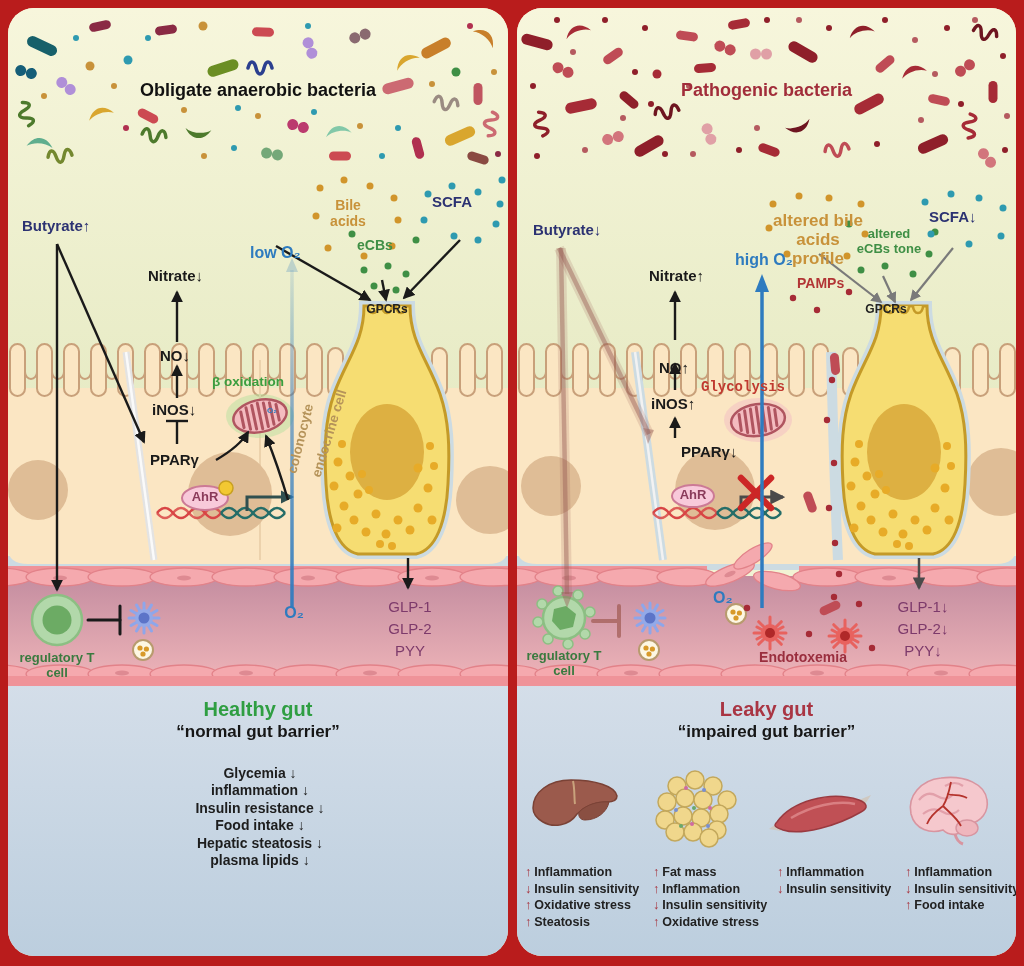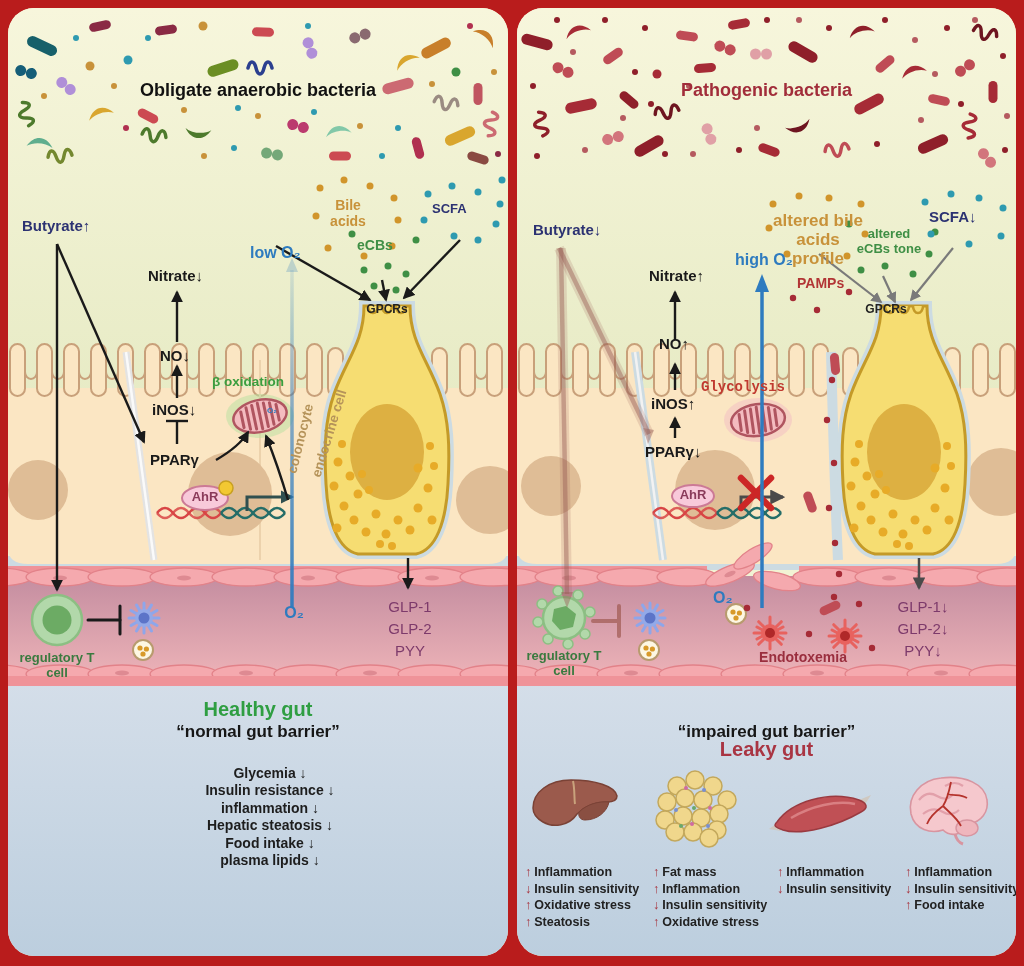--- a/index.html
+++ b/index.html
@@ -1,28 +1,28 @@
 <!DOCTYPE html>
 <html><head>
 <meta charset="utf-8">
 <style>
   html,body{margin:0;padding:0;background:#ffffff;}
   #fig{position:relative;width:1024px;height:966px;background:#b91c1c;font-family:"Liberation Sans",sans-serif;overflow:hidden;}
   .panel{position:absolute;top:8px;width:500px;height:948px;border-radius:26px;overflow:hidden;background:#f2f3d4;}
   #panelL{left:8px;}
-  #panelR{left:517px;width:499px;}
+  #panelR{left:517px;width:499px;border-radius:25px;}
   .panel svg{position:absolute;left:0;top:0;}
   .lb{position:absolute;font-weight:700;line-height:1.12;white-space:nowrap;color:#1a1a1a;}
   .wrap{white-space:normal;text-align:center;}
   .rot{position:absolute;transform-origin:0 100%;white-space:nowrap;color:#b5935a;font-weight:700;font-size:13.5px;}
   .navy{color:#2c3272}.blue{color:#2e7bbf}.grn{color:#3f8f45}.org{color:#c8923a}.redt{color:#b23535}
   .glp{position:absolute;width:84px;text-align:center;font-weight:400;font-size:15px;color:#7d3a6b;}
   .heading{position:absolute;left:0;width:100%;text-align:center;font-weight:700;font-size:20px;}
   .subheading{position:absolute;left:0;width:100%;text-align:center;font-weight:700;font-size:17px;color:#161616;}
-  .outcomes{position:absolute;left:12px;width:100%;top:757px;text-align:center;font-size:14px;font-weight:600;color:#1d1d1d;line-height:17.4px;}
+  .outcomes{position:absolute;left:2px;width:100%;top:757px;text-align:center;font-size:14px;font-weight:600;color:#1d1d1d;line-height:17.4px;}
   .ocol{position:absolute;font-size:12.5px;font-weight:600;color:#222;line-height:16.5px;}
   .ocol .arr{color:#a8323c;font-weight:700;margin-right:3px;}
   .ocol div{white-space:nowrap;}
 </style>
 </head>
 <body>
 
 <div id="fig">
 
 <svg width="0" height="0" style="position:absolute" aria-hidden="true">
@@ -374,38 +374,38 @@
 <div class="lb navy" style="left:14px;top:210px;font-size:15px;">Butyrate↑</div>
 <div class="lb" style="left:140px;top:260px;font-size:15px;">Nitrate↓</div>
 <div class="lb blue" style="left:242px;top:236px;font-size:16px;">low O₂</div>
 <div class="lb" style="left:152px;top:340px;font-size:15px;">NO↓</div>
 <div class="lb" style="left:144px;top:394px;font-size:15px;">iNOS↓</div>
 <div class="lb" style="left:142px;top:444px;font-size:15px;">PPARγ</div>
 <div class="lb" style="left:204px;top:366px;font-size:13.5px;color:#3a9e3f;">β oxidation</div>
 <div class="lb blue" style="left:259px;top:399px;font-size:8px;">O₂</div>
 <div class="lb org wrap" style="left:314px;top:190px;width:52px;font-size:14px;">Bile acids</div>
 <div class="lb grn" style="left:349px;top:230px;font-size:14px;">eCBs</div>
-<div class="lb navy" style="left:424px;top:194px;font-size:13px;">SCFA</div>
+<div class="lb navy" style="left:424px;top:186px;font-size:15px;">SCFA</div>
 <div class="lb wrap" style="left:353px;top:295px;width:52px;font-size:12px;color:#222;">GPCRs</div>
 <div class="rot" style="left:291px;top:452px;transform:rotate(-76deg);">colonocyte</div>
 <div class="rot" style="left:315px;top:456px;transform:rotate(-73deg);">endocrine cell</div>
 <div class="lb" style="left:180px;top:482px;width:34px;text-align:center;font-size:13px;color:#8a3a5a;">AhR</div>
 <div class="lb blue" style="left:266px;top:596px;width:40px;text-align:center;font-size:16px;">O₂</div>
 <div class="lb wrap" style="left:2px;top:642px;width:94px;font-size:13px;color:#3a7a3f;line-height:1.18;">regulatory T cell</div>
 <div class="glp" style="left:360px;top:590px;">GLP-1</div>
 <div class="glp" style="left:360px;top:612px;">GLP-2</div>
 <div class="glp" style="left:360px;top:634px;">PYY</div>
 <div class="heading" style="top:690px;color:#2f9e42;">Healthy gut</div>
 <div class="subheading" style="top:714px;">“normal gut barrier”</div>
 <div class="outcomes">
   <div>Glycemia ↓</div>
+  <div>inflammation ↓</div>
   <div>Insulin resistance ↓</div>
-  <div>inflammation ↓</div>
+  <div>Food intake ↓</div>
   <div>Hepatic steatosis ↓</div>
-  <div>Food intake ↓</div>
   <div>plasma lipids ↓</div>
 </div>
 </div>
 
 <div class="panel" id="panelR">
 <svg width="499" height="948" viewBox="0 0 499 948">
   <rect x="0" y="0" width="499" height="392" fill="url(#lumenG)"></rect>
   <rect x="0" y="548" width="499" height="14" fill="#ccdbe2"></rect>
   <rect x="0" y="676" width="499" height="272" fill="url(#bottomG)"></rect>
 
@@ -746,37 +746,37 @@
       <path d="M40,34 C48,42 54,46 58,54"></path>
             <path d="M44,22 C52,24 58,22 64,26"></path>
     </g>
   </g>
 </svg>
 
 <div class="lb" style="left:0;top:72px;width:499px;text-align:center;font-size:18px;color:#a12d3a;">Pathogenic bacteria</div>
 <div class="lb navy" style="left:16px;top:214px;font-size:15px;">Butyrate↓</div>
 <div class="lb" style="left:132px;top:260px;font-size:15px;">Nitrate↑</div>
 <div class="lb blue" style="left:218px;top:243px;font-size:16px;">high O₂</div>
-<div class="lb" style="left:142px;top:328px;font-size:15px;">NO↑</div>
+<div class="lb" style="left:142px;top:352px;font-size:15px;">NO↑</div>
 <div class="lb" style="left:134px;top:388px;font-size:15px;">iNOS↑</div>
 <div class="lb" style="left:184px;top:372px;font-size:14px;color:#c03a30;font-family:Liberation Mono, monospace;">Glycolysis</div>
-<div class="lb" style="left:128px;top:436px;font-size:15px;">PPARγ↓</div>
+<div class="lb" style="left:128px;top:436px;font-size:15px;padding-left:36px;">PPARγ↓</div>
 <div class="lb org wrap" style="left:256px;top:203px;width:90px;font-size:17px;">altered bile acids profile</div>
 <div class="lb grn wrap" style="left:336px;top:219px;width:72px;font-size:13px;">altered eCBs tone</div>
 <div class="lb navy" style="left:412px;top:201px;font-size:15px;">SCFA↓</div>
 <div class="lb redt" style="left:280px;top:268px;font-size:14px;">PAMPs</div>
 <div class="lb wrap" style="left:343px;top:295px;width:52px;font-size:12px;color:#222;">GPCRs</div>
 <div class="lb" style="left:159px;top:480px;width:34px;text-align:center;font-size:13px;color:#8a3a5a;">AhR</div>
 <div class="lb blue" style="left:196px;top:581px;font-size:16px;">O₂</div>
 <div class="lb wrap" style="left:0px;top:640px;width:94px;font-size:13px;color:#3a7a3f;line-height:1.18;">regulatory T cell</div>
 <div class="lb" style="left:226px;top:642px;width:120px;text-align:center;font-size:14px;color:#9a2e3e;">Endotoxemia</div>
 <div class="glp" style="left:364px;top:590px;">GLP-1↓</div>
 <div class="glp" style="left:364px;top:612px;">GLP-2↓</div>
 <div class="glp" style="left:364px;top:634px;">PYY↓</div>
-<div class="heading" style="top:690px;color:#a93543;margin-top:40px;">Leaky gut</div>
+<div class="heading" style="top:690px;color:#a93543;">Leaky gut</div>
 <div class="subheading" style="top:714px;">“impaired gut barrier”</div>
 
 <div class="ocol" style="left:8px;top:856px;width:124px;">
   <div><span class="arr">↑</span><span>Inflammation</span></div>
   <div><span class="arr">↓</span><span>Insulin sensitivity</span></div>
   <div><span class="arr">↑</span><span>Oxidative stress</span></div>
   <div><span class="arr">↑</span><span>Steatosis</span></div>
 </div>
 <div class="ocol" style="left:136px;top:856px;width:122px;">
   <div><span class="arr">↑</span><span>Fat mass</span></div>

